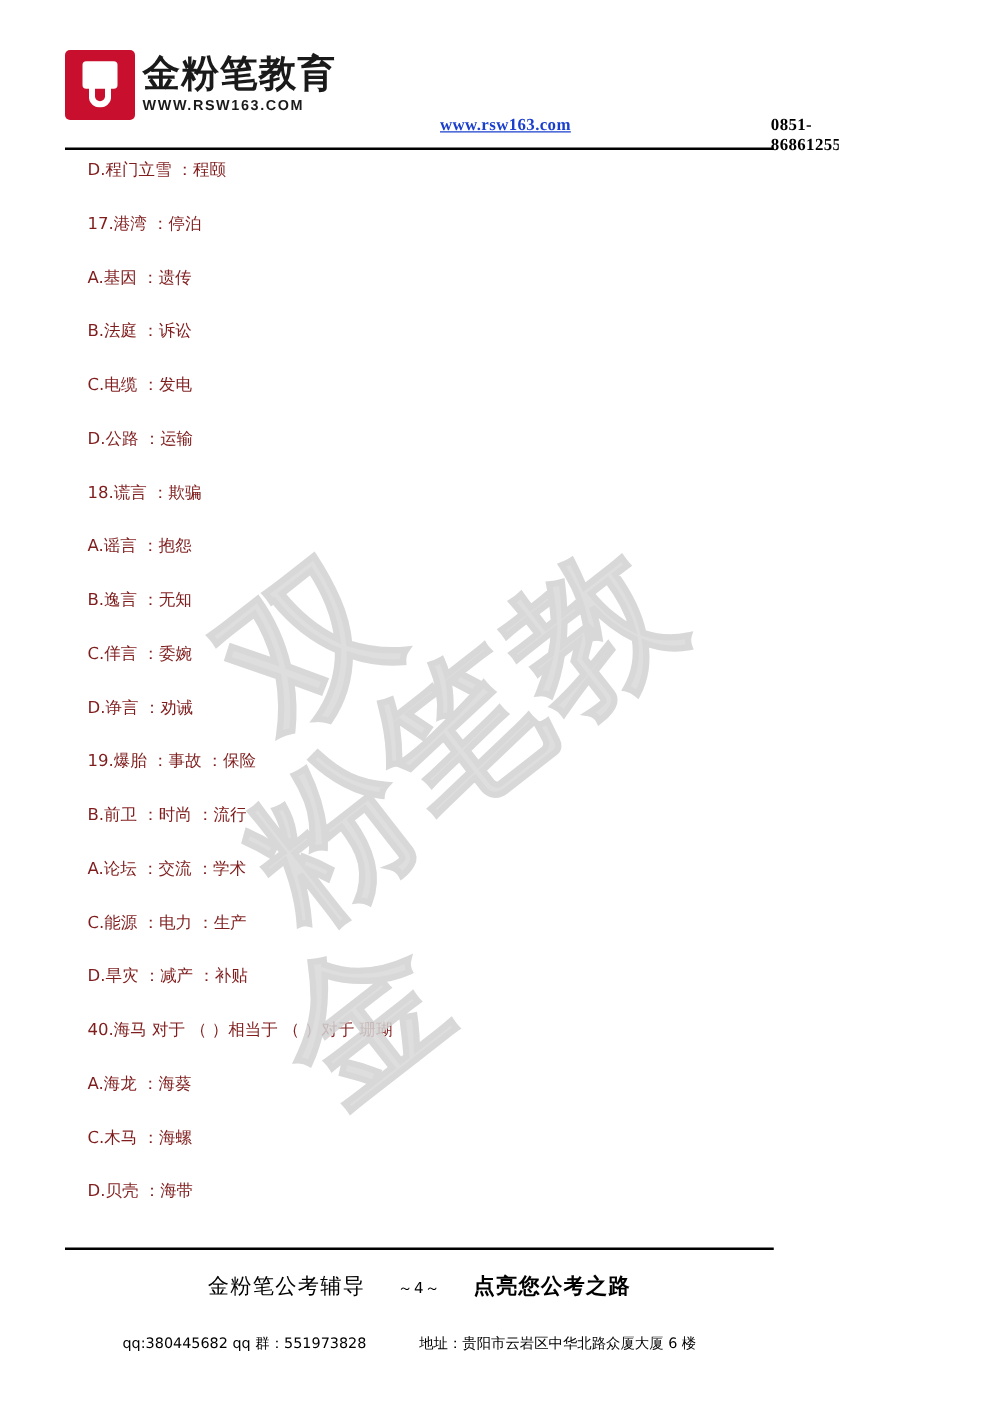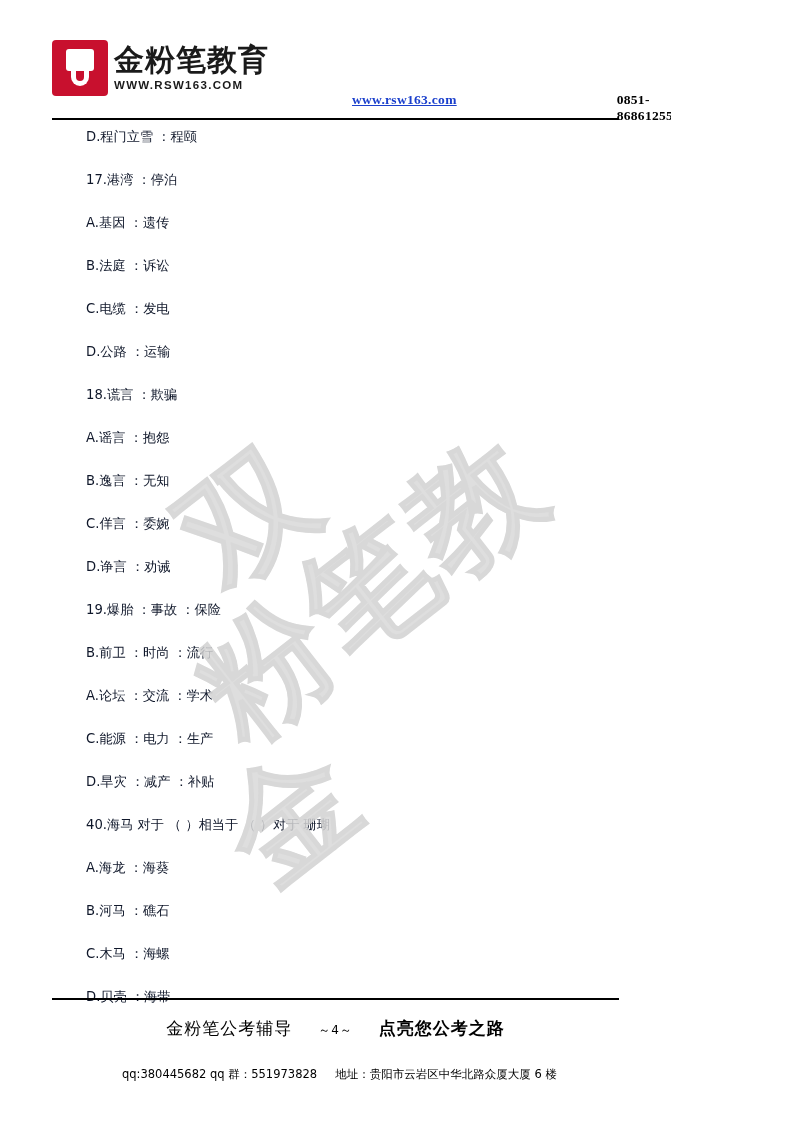--- a/index.html
+++ b/index.html
@@ -114,25 +114,25 @@
     position: absolute;
     left: 52px;
     right: 52px;
     top: 118px;
     height: 2px;
     background: #000000;
   }
   
   .content {
     position: absolute;
-    left: 68px;
+    left: 52px;
     right: 52px;
     top: 128px;
     font-family: "DejaVu Sans", "Liberation Sans", sans-serif;
-    color: #0f172a;
+    color: #7f1d1d;
   }
   .line {
     font-size: 13.2px;
     line-height: 1.35;
     margin: 0 0 25.2px 0;
     white-space: pre;
   }
   .line.indent {
     text-indent: 0;
     padding-left: 18px;
@@ -202,21 +202,21 @@
     letter-spacing: 1px;
   }
   .footer-slogan-right {
     font-size: 17px;
     font-weight: bold;
     color: #000000;
     letter-spacing: 1px;
   }
   .footer-contact {
     position: absolute;
-    left: 64px;
+    left: 40px;
     right: 52px;
     bottom: 40px;
     display: flex;
     font-size: 11.5px;
     color: #000000;
     font-family: "DejaVu Sans", sans-serif;
   }
   .footer-qq {
     margin-left: 58px;
   }
@@ -263,21 +263,20 @@
     <p class="line indent">B.逸言 ：无知</p>
     <p class="line indent">C.佯言 ：委婉</p>
     <p class="line indent">D.诤言 ：劝诫</p>
     <p class="line indent">19.爆胎 ：事故 ：保险</p>
     <p class="line indent">B.前卫 ：时尚 ：流行</p>
     <p class="line indent">A.论坛 ：交流 ：学术</p>
     <p class="line indent">C.能源 ：电力 ：生产</p>
     <p class="line indent">D.旱灾 ：减产 ：补贴</p>
     <p class="line indent">40.海马 对于 （ ）相当于 （ ）对于 珊瑚</p>
     <p class="line indent">A.海龙 ：海葵</p>
-    <p class="line indent">B.河马 ：礁石</p>
     <p class="line indent">C.木马 ：海螺</p>
     <p class="line indent">D.贝壳 ：海带</p>
   </div>
 
   <div class="footer-rule"></div>
   <div class="footer-main">
     <span class="footer-slogan-left">金粉笔公考辅导</span>
     <span class="footer-page">～4～</span>
     <span class="footer-slogan-right">点亮您公考之路</span>
   </div>

